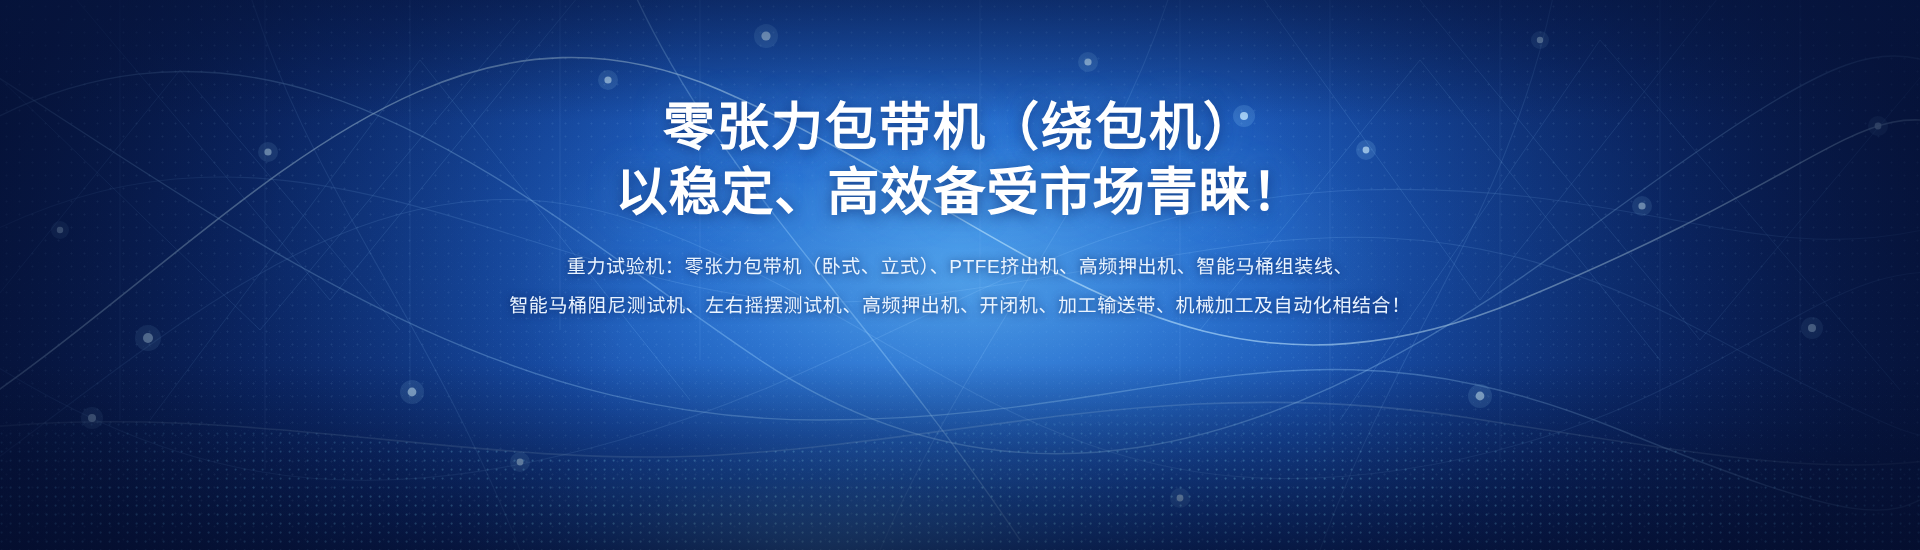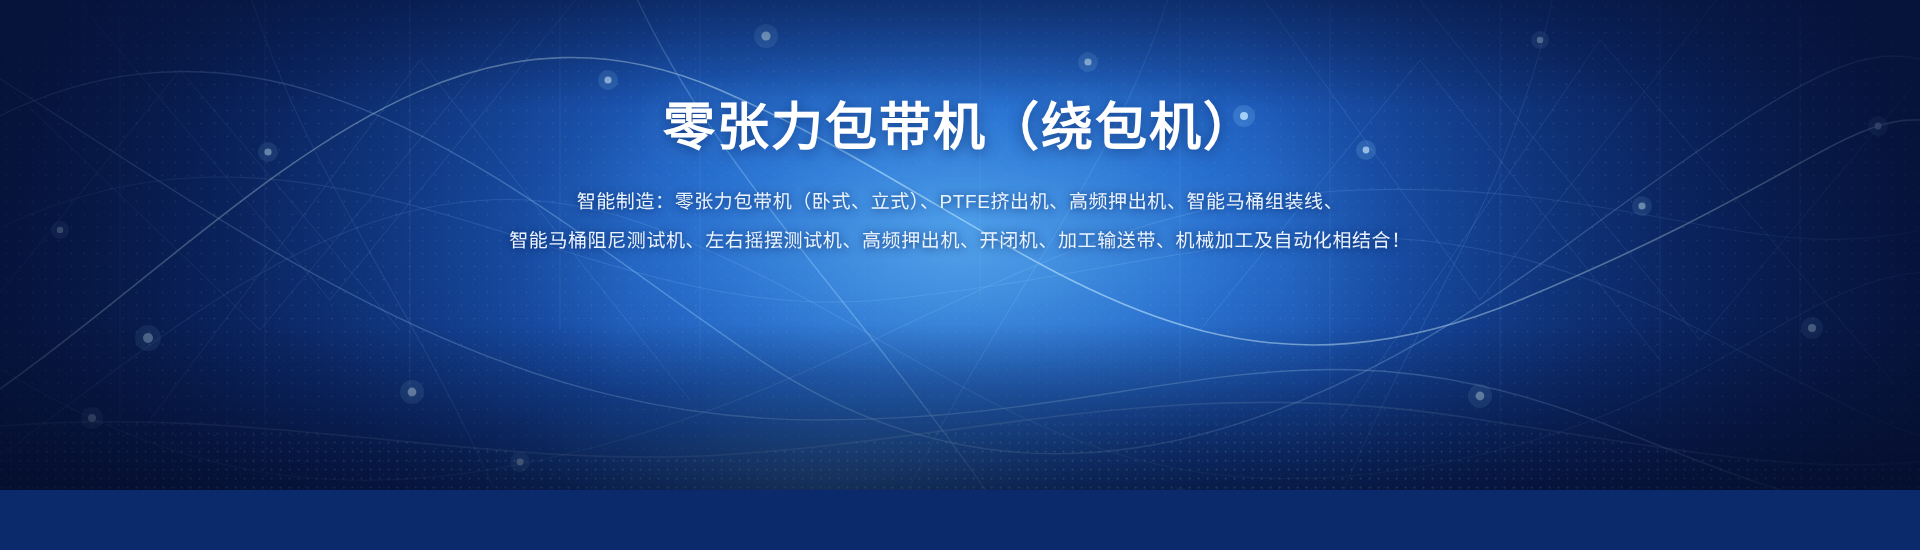--- a/index.html
+++ b/index.html
@@ -2,21 +2,21 @@
 <html lang="zh-CN"><head>
 <meta charset="utf-8">
 <title>Banner</title>
 <style>
   html,body{margin:0;padding:0;background:#0a2a6b;}
   *{box-sizing:border-box;}
 
   #banner{
     position:relative;
     width:1920px;
-    height:490px;
+    height:550px;
     overflow:hidden;
     font-family:"Liberation Sans","DejaVu Sans",sans-serif;
     background:#0f172a;
   }
 
   
   .layer{position:absolute;inset:0;pointer-events:none;}
 
   .bg-base{
     background:
@@ -222,17 +222,18 @@
   </svg>
 
   <div class="layer bg-bottomglow"></div>
   <div class="layer bg-corner-l"></div>
   <div class="layer bg-corner-r"></div>
   <div class="layer bg-topfade"></div>
   <div class="layer bg-bottomfade"></div>
 
   <div class="content">
     <div class="headline">零张力包带机（绕包机）</div>
-    <div class="sub">智能制造：零张力包带机（卧式、立式）、PTFE挤出机、高频押出机、智能马桶组装线、</div>
+    <div class="headline headline-2">以稳定、高效备受市场青睐！</div>
+    <div class="sub">重力试验机：零张力包带机（卧式、立式）、PTFE挤出机、高频押出机、智能马桶组装线、</div>
     <div class="sub" style="margin-top:2px">智能马桶阻尼测试机、左右摇摆测试机、高频押出机、开闭机、加工输送带、机械加工及自动化相结合！</div>
   </div>
 
 </div>
 
 </body></html>

